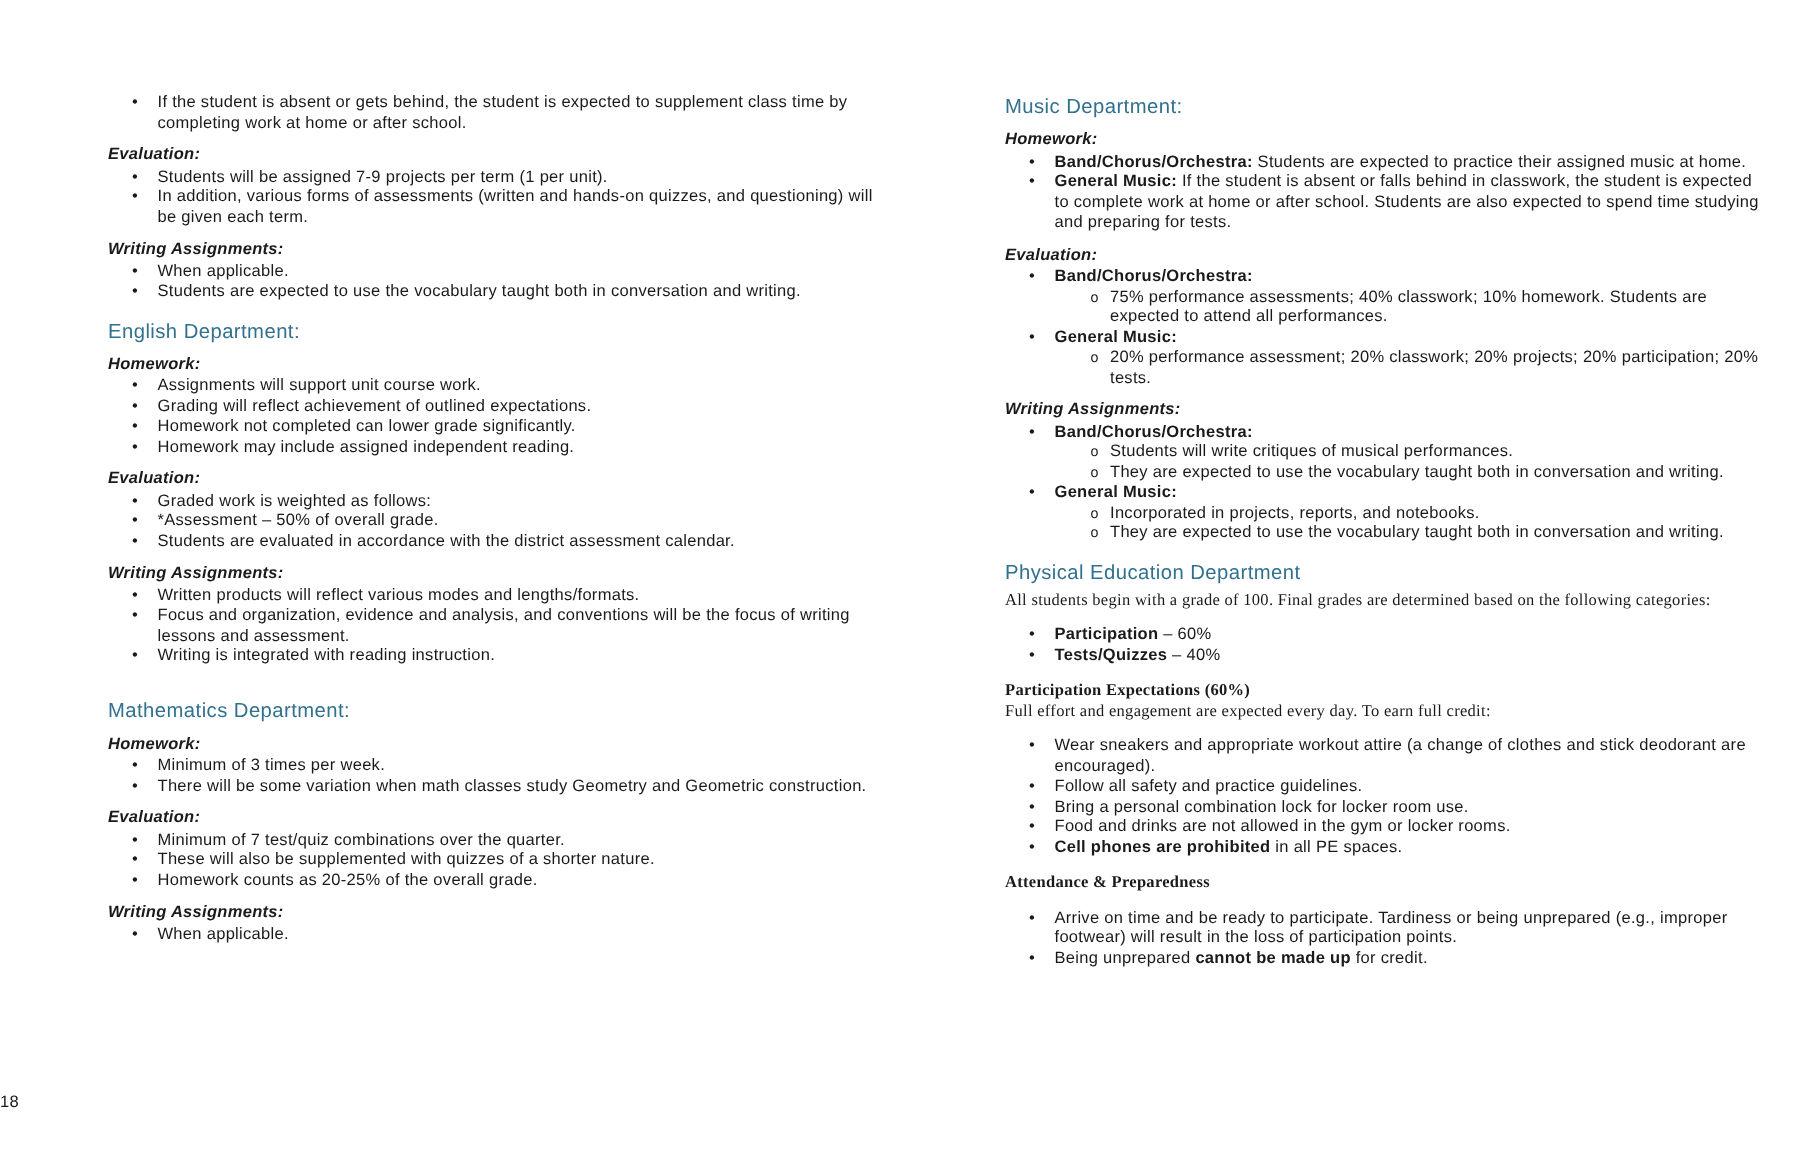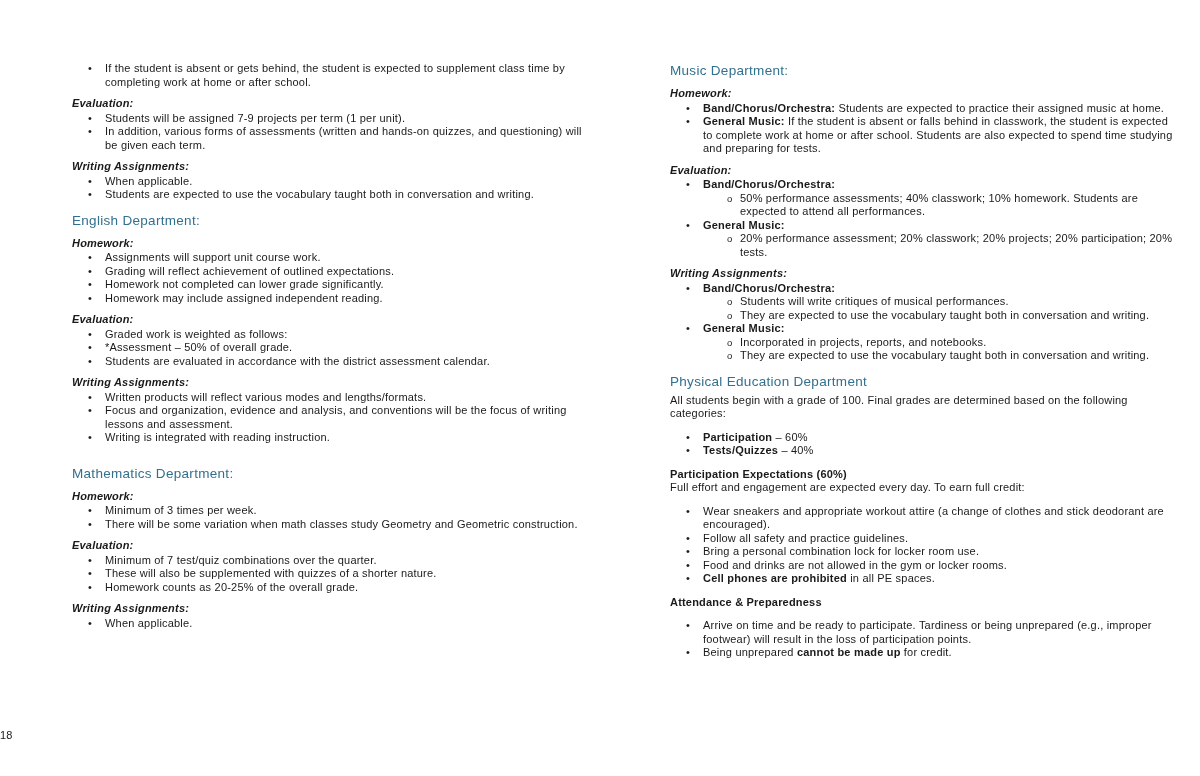--- a/index.html
+++ b/index.html
@@ -44,21 +44,21 @@
     margin: 10px 0 4px 0;
     letter-spacing: 0.3px;
   }
   .content > .heading:first-child { margin-top: 0; }
 
   .label {
     font-weight: bold;
     font-style: italic;
     margin: 8px 0 1px 0;
   }
-  .para { margin: 0; }
+  .para { margin: 0; font-family: Liberation Serif, serif; }
   .b { font-weight: bold; }
   .gap { height: 10px; }
 
   .list { margin: 0; }
   .item { display: flex; align-items: flex-start; }
   .marker { flex: 0 0 auto; }
   .lvl1 > .marker { margin-left: 16px; width: 17px; }
   .lvl2 > .marker { margin-left: 57px; width: 13px; font-size: 9.5px; }
   .itext { flex: 1 1 auto; }
 
@@ -208,21 +208,21 @@
           </div>
         </div>
         <div class="label">Evaluation:</div>
         <div class="list">
           <div class="item lvl1">
             <span class="marker">•</span>
             <span class="itext"><span class="b">Band/Chorus/Orchestra:</span></span>
           </div>
           <div class="item lvl2">
             <span class="marker">o</span>
-            <span class="itext"><span>50% performance assessments; 40% classwork; 10% homework.  Students are expected to attend all performances.</span></span>
+            <span class="itext"><span>75% performance assessments; 40% classwork; 10% homework.  Students are expected to attend all performances.</span></span>
           </div>
           <div class="item lvl1">
             <span class="marker">•</span>
             <span class="itext"><span class="b">General Music:</span></span>
           </div>
           <div class="item lvl2">
             <span class="marker">o</span>
             <span class="itext"><span>20% performance assessment; 20% classwork; 20% projects; 20% participation; 20% tests.</span></span>
           </div>
         </div>

